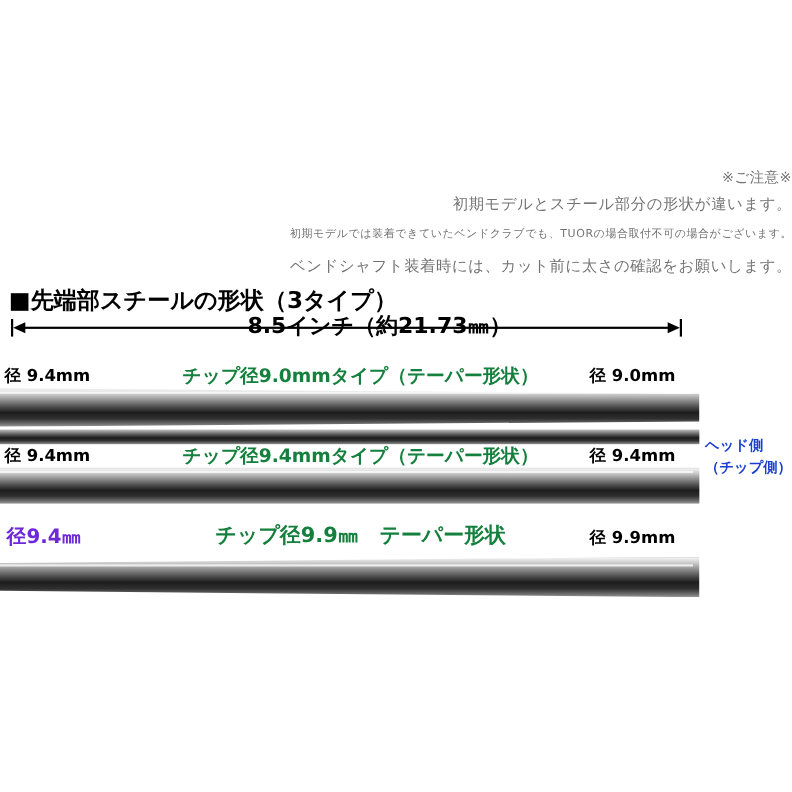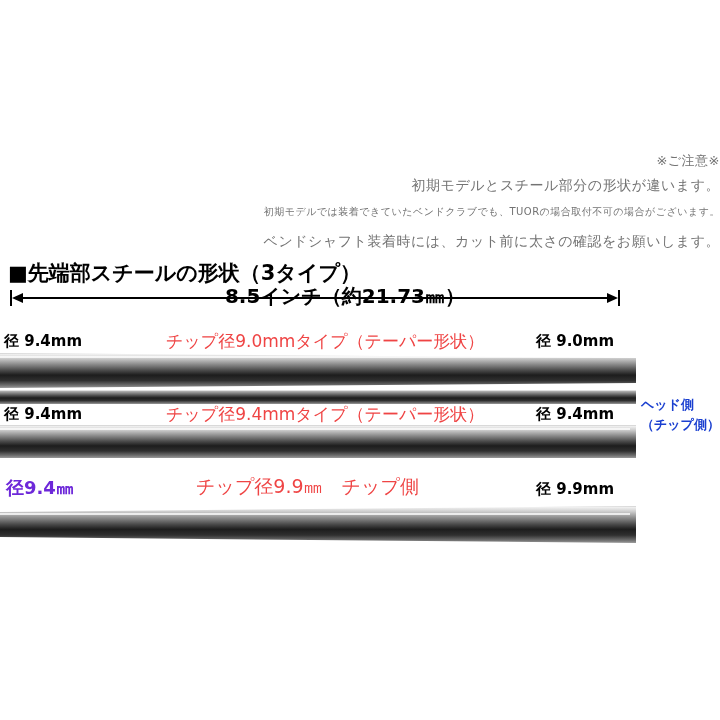--- a/index.html
+++ b/index.html
@@ -139,22 +139,22 @@
     font-weight: bold;
     color: #000;
   }
   .dia-right {
     font-size: 15px;
     font-weight: bold;
     color: #000;
   }
   .type-label {
     font-size: 17px;
-    font-weight: normal;
-    color: #ef4444;
+    font-weight: bold;
+    color: #15803d;
   }
   .type-label.big {
     font-size: 19px;
   }
   .dia-red {
     font-size: 18px;
     font-weight: bold;
     color: #6d28d9;
   }
 
@@ -217,17 +217,17 @@
 
   <div class="side-note l1">ヘッド側</div>
   <div class="side-note l2">（チップ側）</div>
 
   <div class="shaft-group g3">
     <div class="tube" style="left:0px; top:38px; width:636px; height:36px;
                 clip-path: polygon(0% 16%, 100% 0%, 100% 100%, 0% 84%);"></div>
     <div class="tube-hi" style="top:45px; width:630px;"></div>
 
     <div class="lbl dia-red" style="left:6px; top:8px;">径9.4㎜</div>
-    <div class="lbl type-label big" style="left:196px; top:6px;">チップ径9.9㎜　チップ側</div>
+    <div class="lbl type-label big" style="left:196px; top:6px;">チップ径9.9㎜　テーパー形状</div>
     <div class="lbl dia-right" style="left:536px; top:12px;">径 9.9mm</div>
   </div>
 
 </div>
 
 </body></html>

